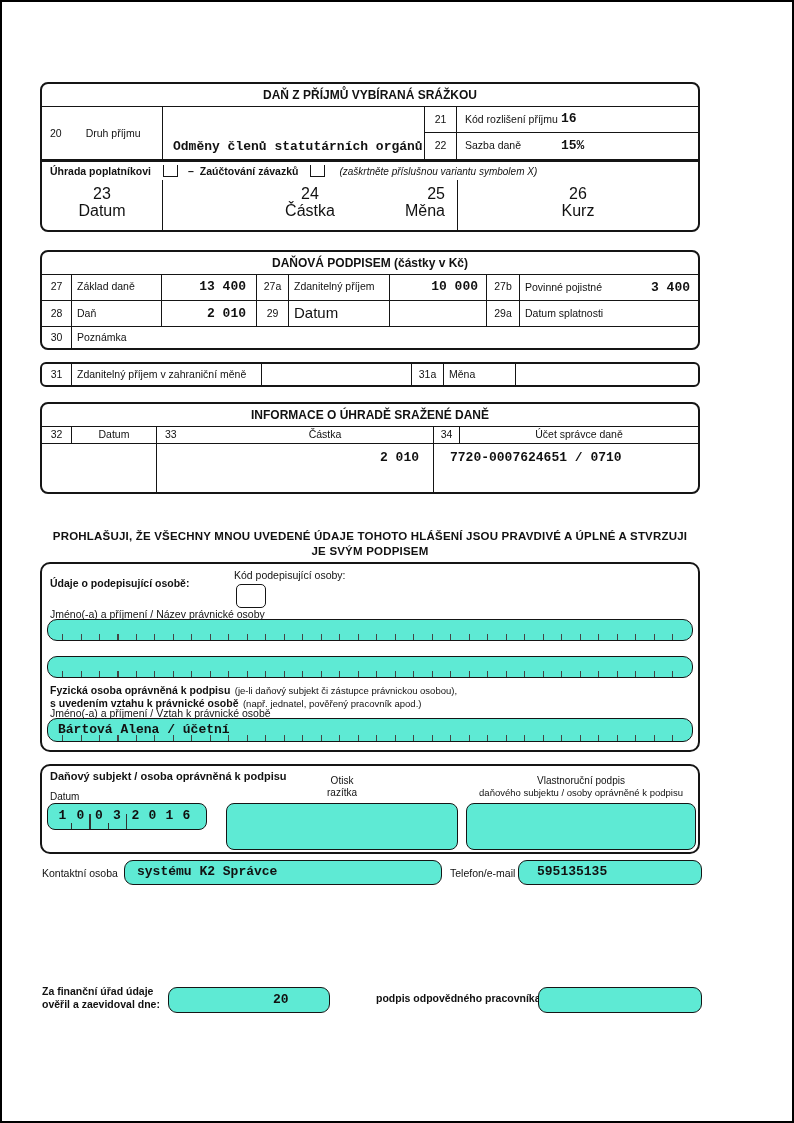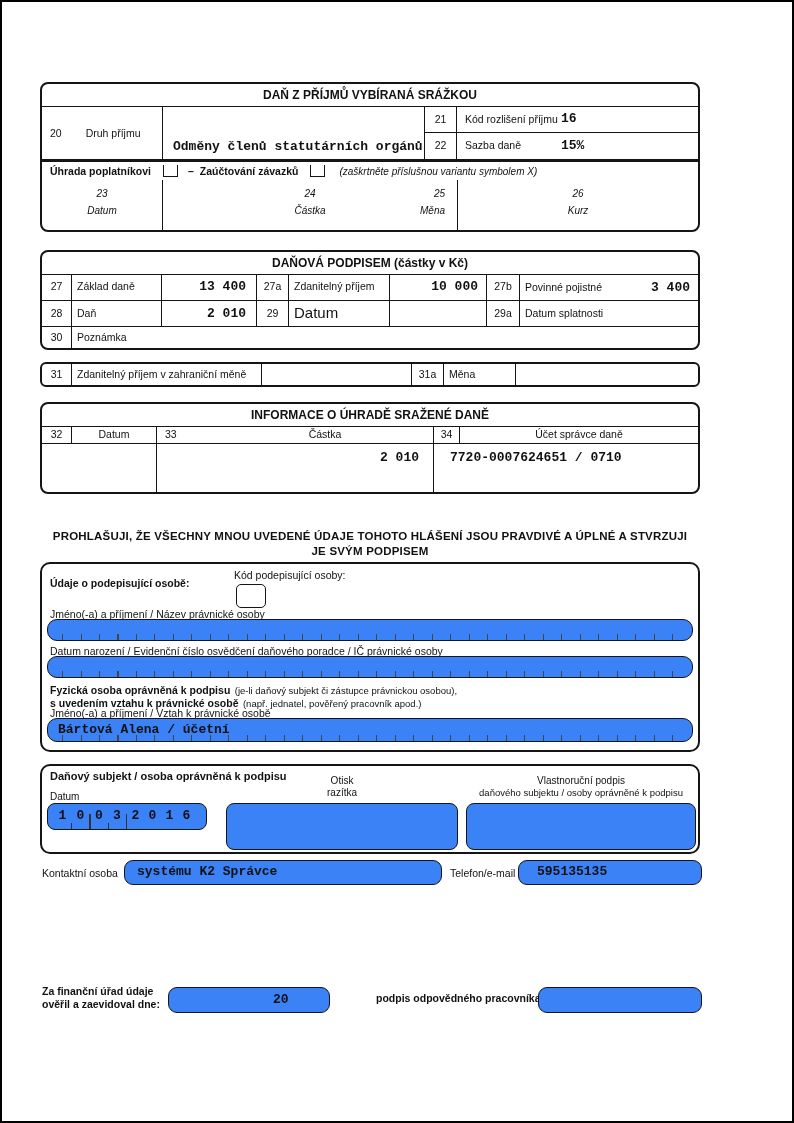--- a/index.html
+++ b/index.html
@@ -18,24 +18,24 @@
   .br{border-right:1px solid #151515;}
   .bl{border-left:1px solid #151515;}
   .bt{border-top:1px solid #151515;}
   .bb{border-bottom:1px solid #151515;}
   .ctr{text-align:center;}
   .row{position:absolute;left:0;right:0;display:flex;box-sizing:border-box;}
   .cell{box-sizing:border-box;overflow:hidden;}
   .vmid{display:flex;align-items:center;}
   .cbx{display:inline-block;width:13px;height:11px;border:1.5px solid #151515;border-top:none;
        vertical-align:-2px;background:#fff;}
-  .comb{position:absolute;box-sizing:border-box;border:1.5px solid #151515;border-radius:10px;background:#3b82f6;}
+  .comb{position:absolute;box-sizing:border-box;border:1.5px solid #151515;border-radius:10px;background:#5eead4;}
   .comb.ticks::after{content:"";position:absolute;left:14px;right:14px;bottom:0;height:6px;
        background:repeating-linear-gradient(to right,#444 0 1px,transparent 1px 18.5px);}
-  .two-line{line-height:17px;font-size:10px;font-style:italic;}
+  .two-line{line-height:17px;font-size:16px;}
   .datebox{display:flex;align-items:stretch;padding-left:6px;}
   .dg{width:17px;text-align:center;line-height:24px;}
   .dtick{width:1px;height:6px;background:#333;align-self:flex-end;}
   .dsep{width:1.5px;height:15px;background:#333;align-self:flex-end;}
   .note-it{font-style:italic;font-size:10px;}
   .decl{font-size:11.5px;font-weight:bold;text-align:center;line-height:15px;letter-spacing:0.2px;}
 </style>
 </head>
 <body>
 
@@ -169,21 +169,20 @@
   </div>
 
   <div class="box r10" style="left:38px;top:560px;width:660px;height:190px;">
     <div class="abs lbl b" style="left:8px;top:5px;margin-top:8px;">Údaje o podepisující osobě:</div>
     <div class="abs lbl" style="left:192px;top:5px;">Kód podepisující osoby:</div>
     <div class="abs" style="left:194px;top:20px;width:30px;height:24px;border:1.5px solid #151515;border-radius:5px;"></div>
 
     <div class="abs lbl" style="left:8px;top:44px;">Jméno(-a) a příjmení / Název právnické osoby</div>
     <div class="comb ticks" style="left:5px;top:55px;width:646px;height:22px;"></div>
 
-    <div class="abs lbl" style="left:8px;top:81px;">Datum narození / Evidenční číslo osvědčení daňového poradce / IČ právnické osoby</div>
     <div class="comb ticks" style="left:5px;top:92px;width:646px;height:22px;"></div>
 
     <div class="abs" style="left:8px;top:116px;">
       <span class="lbl b">Fyzická osoba oprávněná k podpisu</span>
       <span class="lbl-sm">(je-li daňový subjekt či zástupce právnickou osobou),</span>
     </div>
     <div class="abs" style="left:8px;top:129px;">
       <span class="lbl b">s uvedením vztahu k právnické osobě</span>
       <span class="lbl-sm">(např. jednatel, pověřený pracovník apod.)</span>
     </div>

